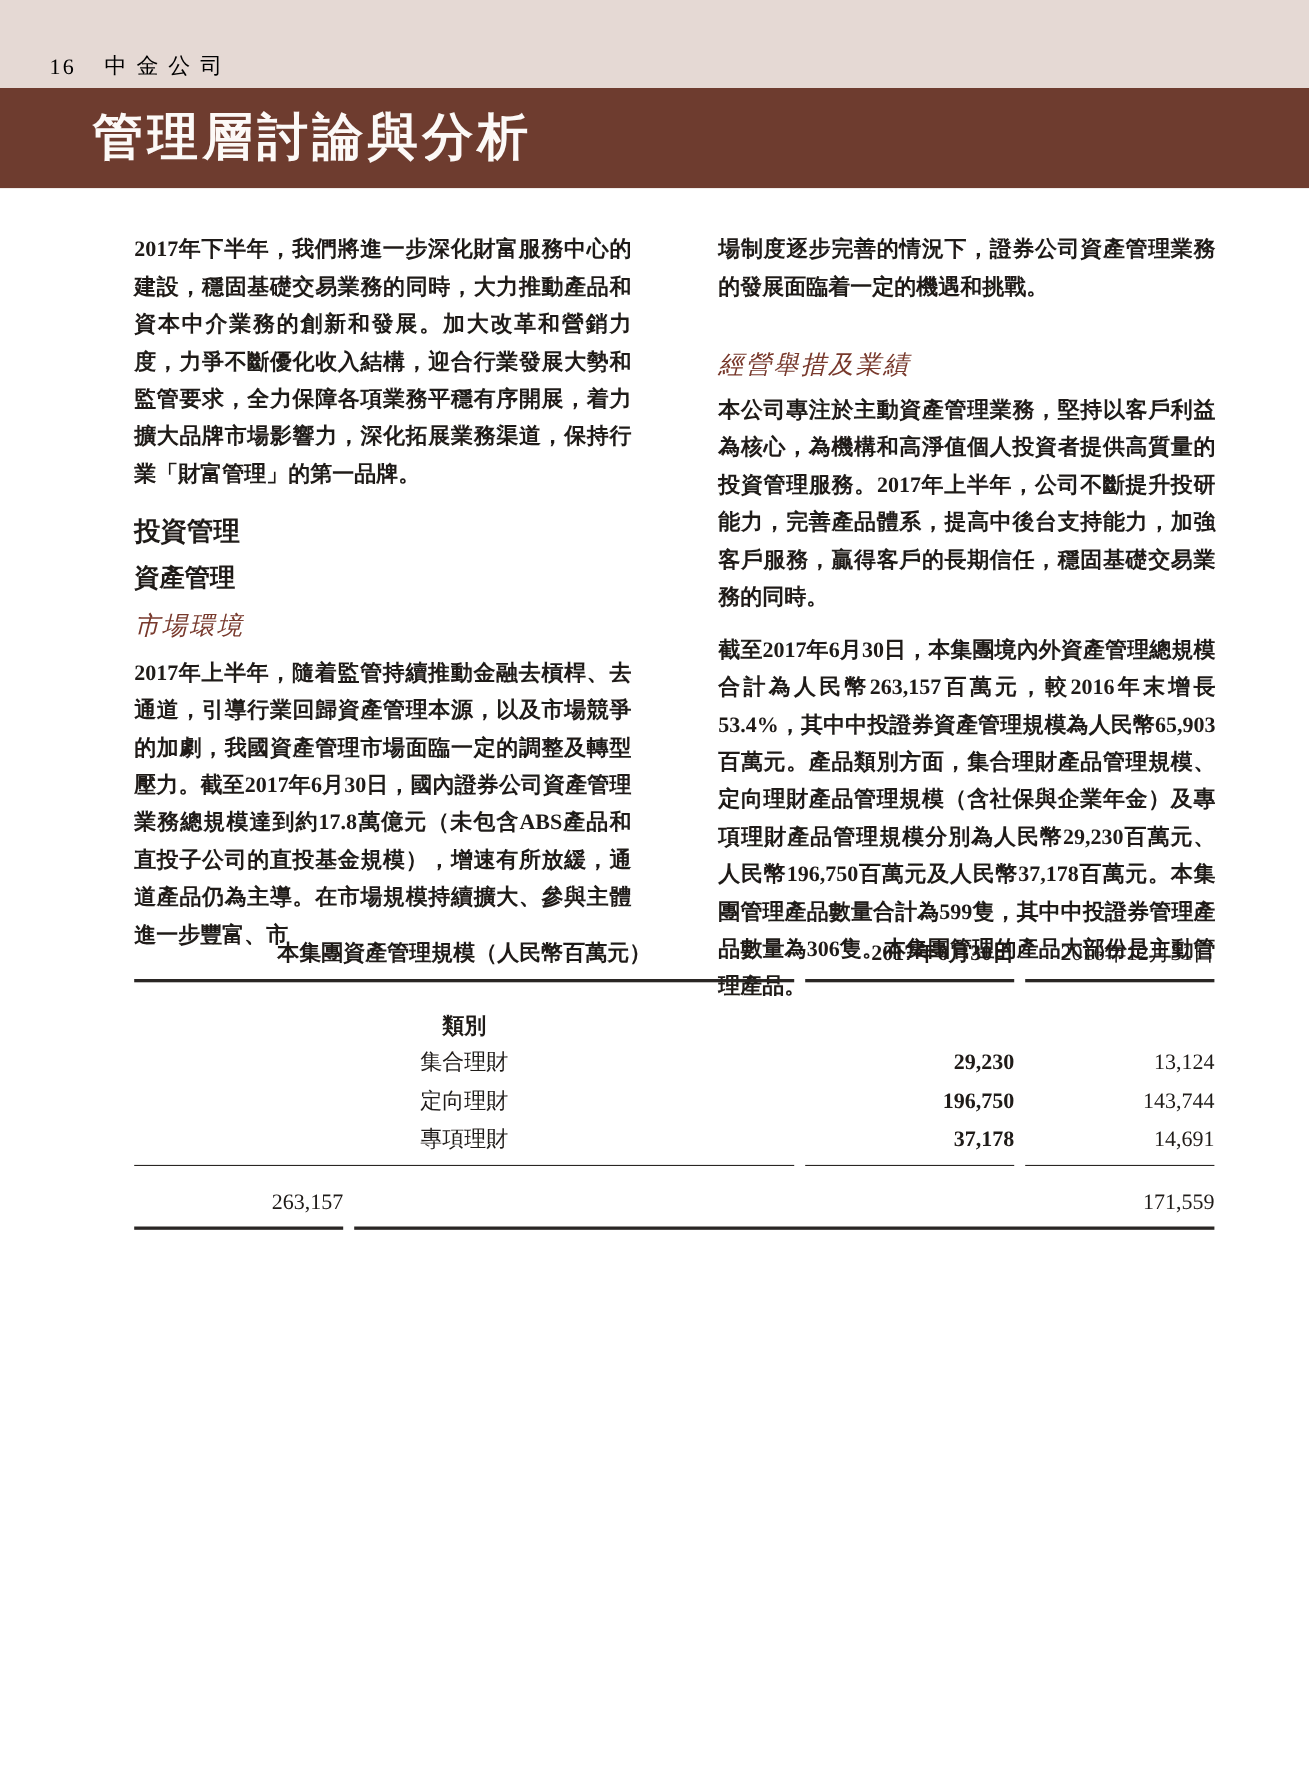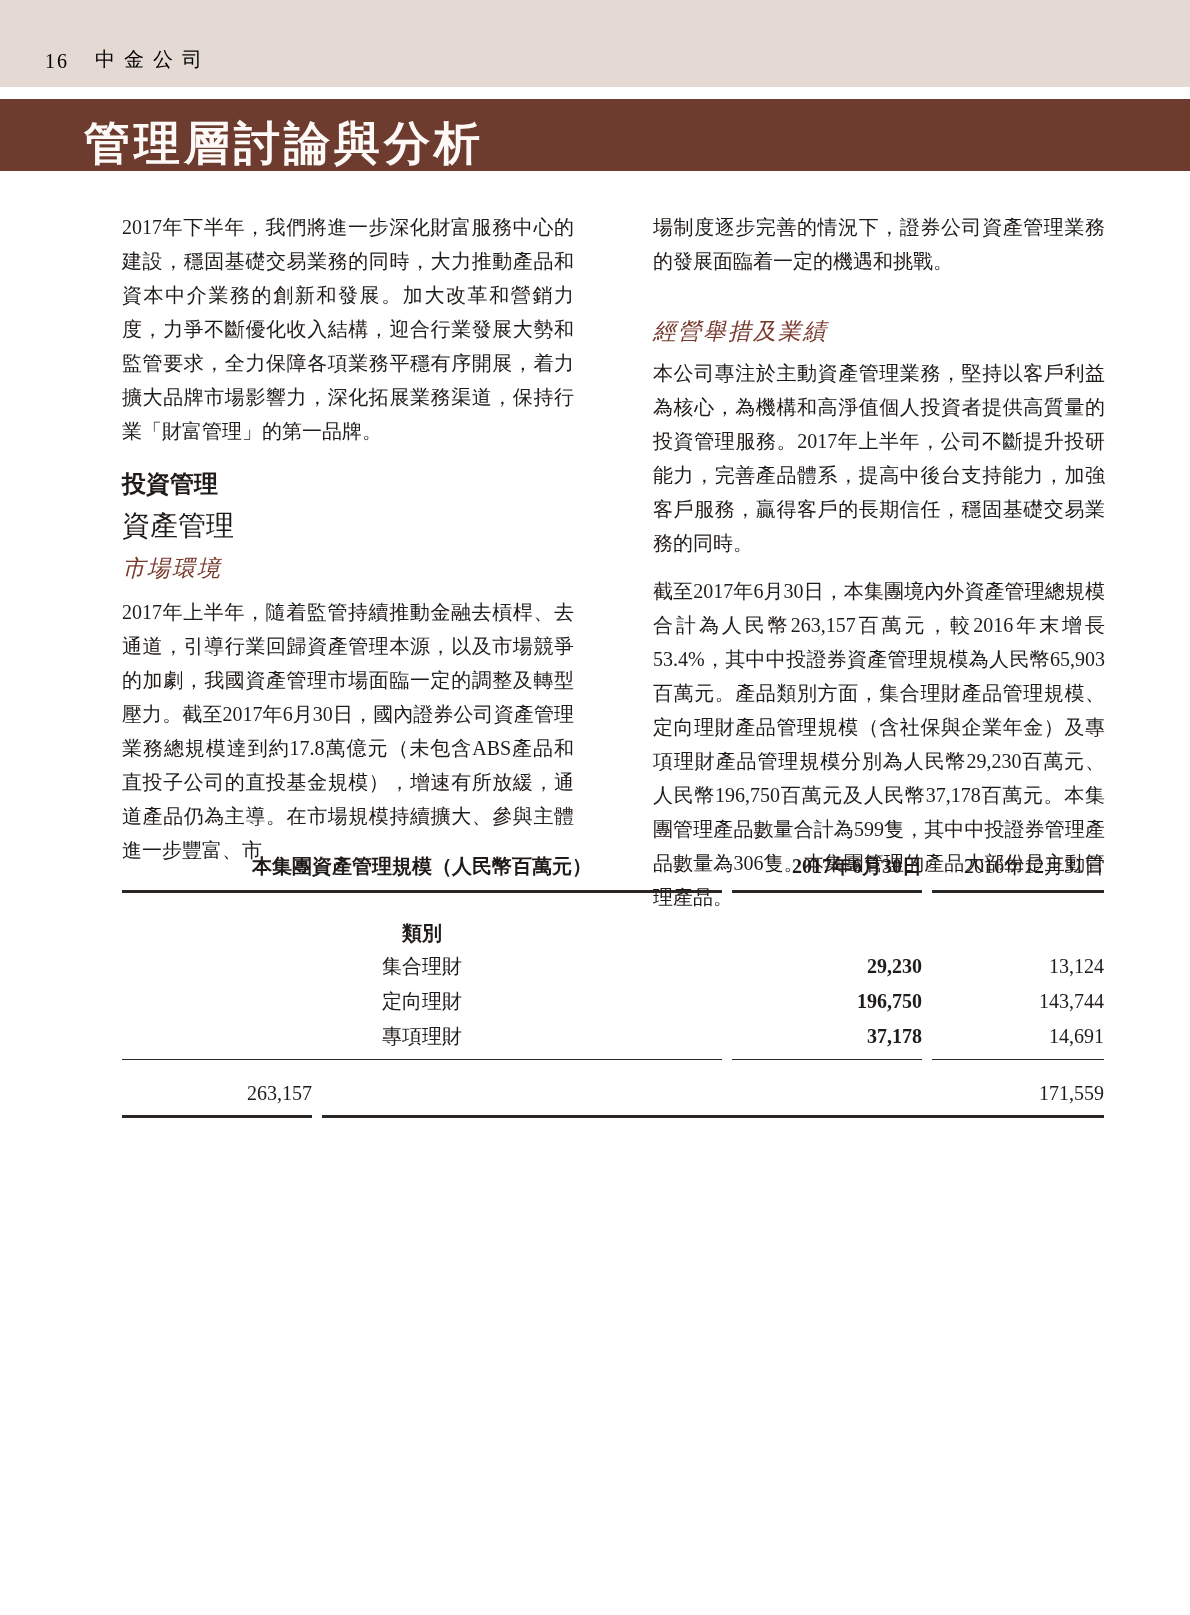--- a/index.html
+++ b/index.html
@@ -31,22 +31,22 @@
     color: #000000;
     display: flex;
     align-items: flex-end;
   }
   .pagenum { letter-spacing: 2px; margin-right: 26px; }
   .company { letter-spacing: 9px; }
 
   
   .banner {
     position: absolute;
-    left: 0; top: 99px;
-    width: 100%; height: 72px;
+    left: 0; top: 80px;
+    width: 100%; height: 91px;
     background: #6E3C2F;
     font-family: Liberation Mono, monospace;
   }
   .banner-title {
     position: absolute;
     left: 84px; top: 14px;
     font-size: 46px;
     font-weight: 700;
     letter-spacing: 4px;
     color: #FCF9F7;
@@ -57,32 +57,32 @@
     position: absolute;
     top: 210px;
     width: 452px;
     font-size: 20px;
     line-height: 34px;
     text-align: justify;
   }
   .col-left  { left: 122px; }
   .col-right { left: 653px; }
 
-  .para { margin: 0; }
+  .para { margin: 0; font-weight: bold; }
 
   .h-invest {
     margin: 20px 0 0 0;
     font-size: 24px;
     font-weight: 700;
     line-height: 32px;
   }
   .h-asset {
     margin: 10px 0 0 0;
-    font-size: 28px;
-    font-weight: 400;
+    font-size: 23px;
+    font-weight: 700;
     line-height: 32px;
   }
   .h-accent {
     margin: 11px 0 10px 0;
     font-size: 23px;
     font-weight: 400;
     font-style: italic;
     line-height: 32px;
     color: #78392C;
     letter-spacing: 2px;

